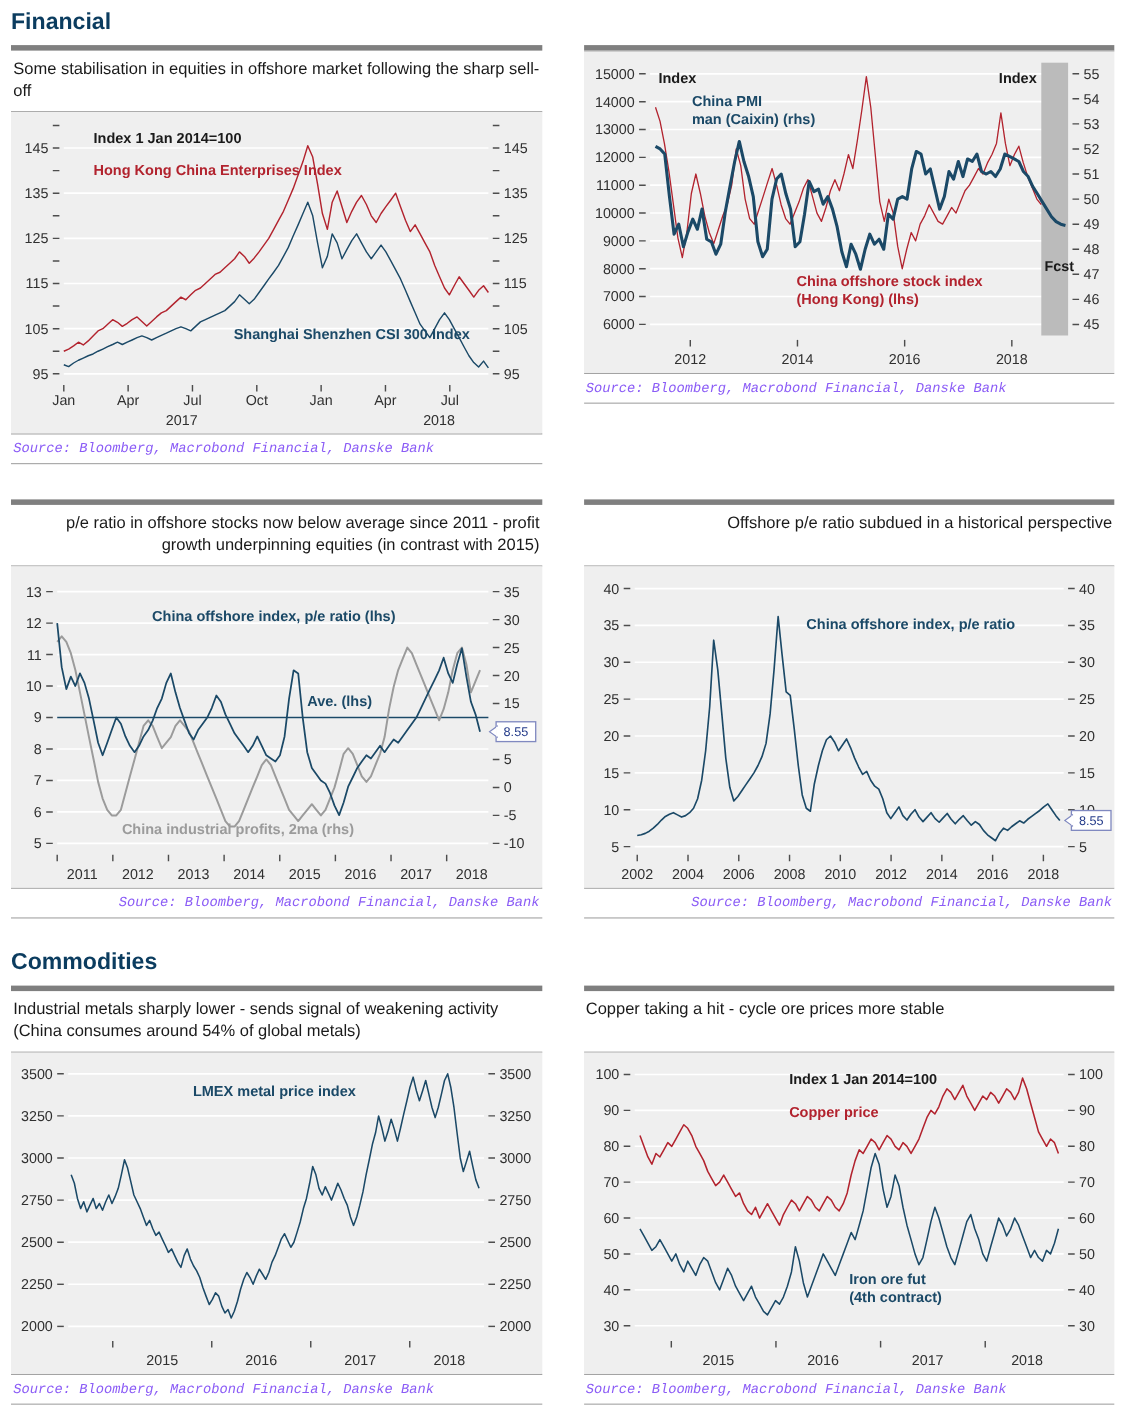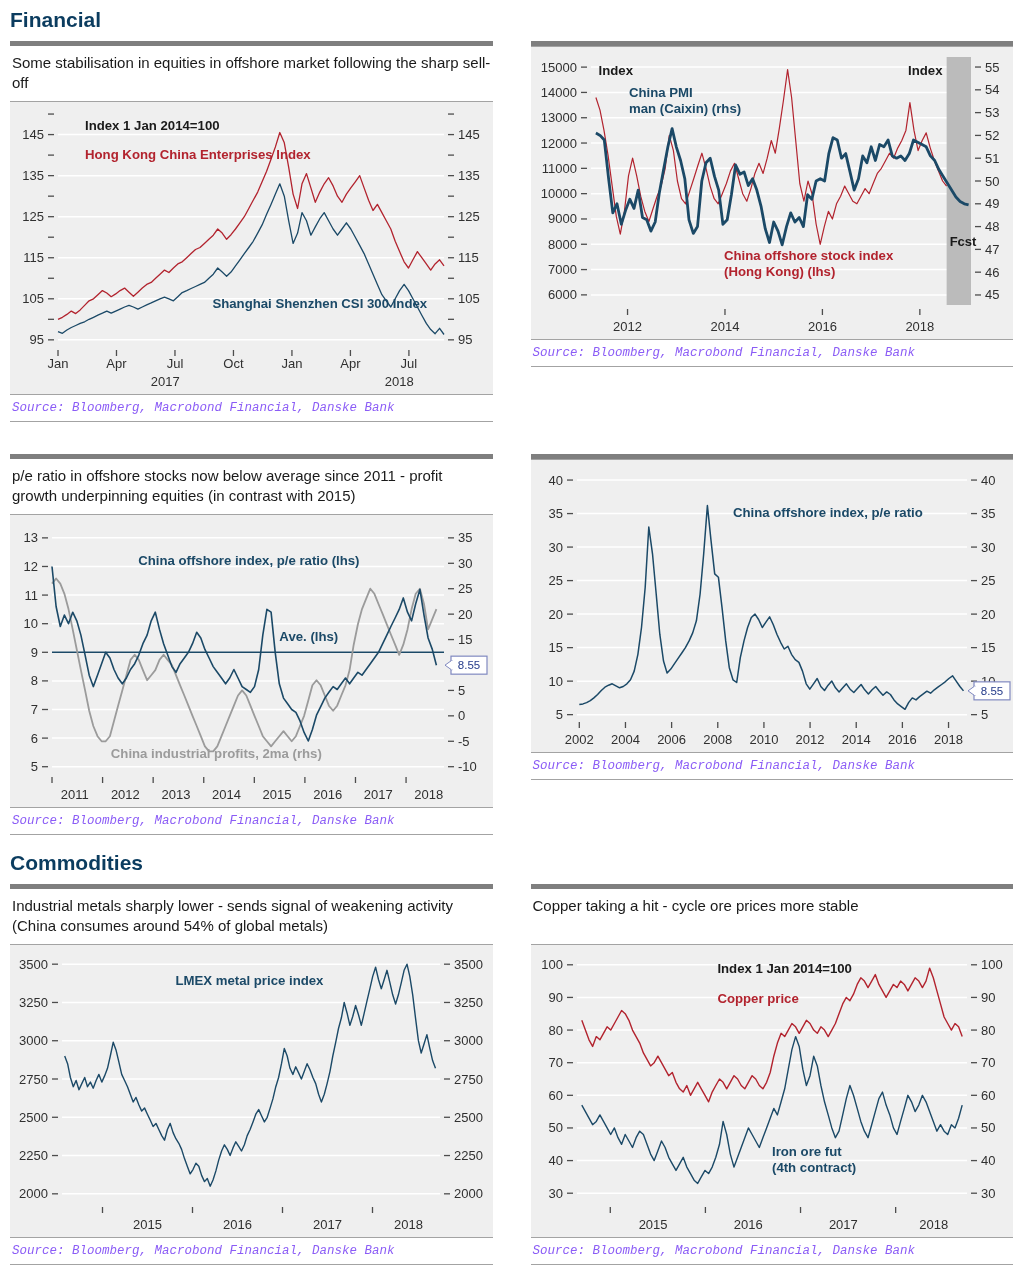--- a/index.html
+++ b/index.html
@@ -1,21 +1,21 @@
 <!DOCTYPE html>
 <html><head>
 <meta charset="utf-8">
 <style>
   html,body{margin:0;padding:0;background:#ffffff;}
   body{width:1023px;font-family:"Liberation Sans",sans-serif;color:#1a1a1a;}
   .page{padding:6px 10px 10px 10px;}
   .section-header{font-size:21px;font-weight:700;color:#0b3c5f;margin:2px 0 9px 0;}
-  .section-header.second{margin-top:16px;}
+  .section-header.second{margin-top:28px;}
   .row{display:flex;gap:38px;}
-  .row + .row{margin-top:32px;}
+  .row + .row{margin-top:32px;text-align:right;}
   .col{flex:1;min-width:0;}
   .card{background:#ffffff;}
   .card .topbar{height:5px;background:#7f7f7f;}
   .card .title{font-size:15px;line-height:1.32;color:#1a1a1a;height:48px;padding:7px 2px 0 2px;}
   .rule{height:0;border-top:1px solid #a3a3a3;}
   .chart-plot{background:#efefef;}
   .source{font-size:12.5px;font-style:italic;color:#8b5cf6;padding:6px 2px;font-family:Liberation Mono, monospace;}
   svg{display:block;}
   svg text{font-family:"Liberation Sans",sans-serif;}
 </style>
@@ -276,20 +276,21 @@
             </svg>
           </div>
         <div class="rule"></div>
         <div class="source">Source: Bloomberg, Macrobond Financial, Danske Bank</div>
         <div class="rule"></div>
       </div>
     </div>
     <div class="col">
       <div class="card">
         <div class="topbar"></div>
+        <div class="title">Offshore p/e ratio subdued in a historical perspective</div>
         <div class="rule"></div>
         <div class="chart-plot">
             <svg width="482" height="292" viewBox="0 0 482 292">
               <rect x="0" y="0" width="482" height="292" fill="#EFEFEF"></rect>
               <line x1="46" y1="254.64864864864865" x2="436" y2="254.64864864864865" stroke="#FFFFFF" stroke-width="1.5"></line>
               <line x1="46" y1="221.13513513513513" x2="436" y2="221.13513513513513" stroke="#FFFFFF" stroke-width="1.5"></line>
               <line x1="46" y1="187.6216216216216" x2="436" y2="187.6216216216216" stroke="#FFFFFF" stroke-width="1.5"></line>
               <line x1="46" y1="154.1081081081081" x2="436" y2="154.1081081081081" stroke="#FFFFFF" stroke-width="1.5"></line>
               <line x1="46" y1="120.5945945945946" x2="436" y2="120.5945945945946" stroke="#FFFFFF" stroke-width="1.5"></line>
               <line x1="46" y1="87.08108108108108" x2="436" y2="87.08108108108108" stroke="#FFFFFF" stroke-width="1.5"></line>

